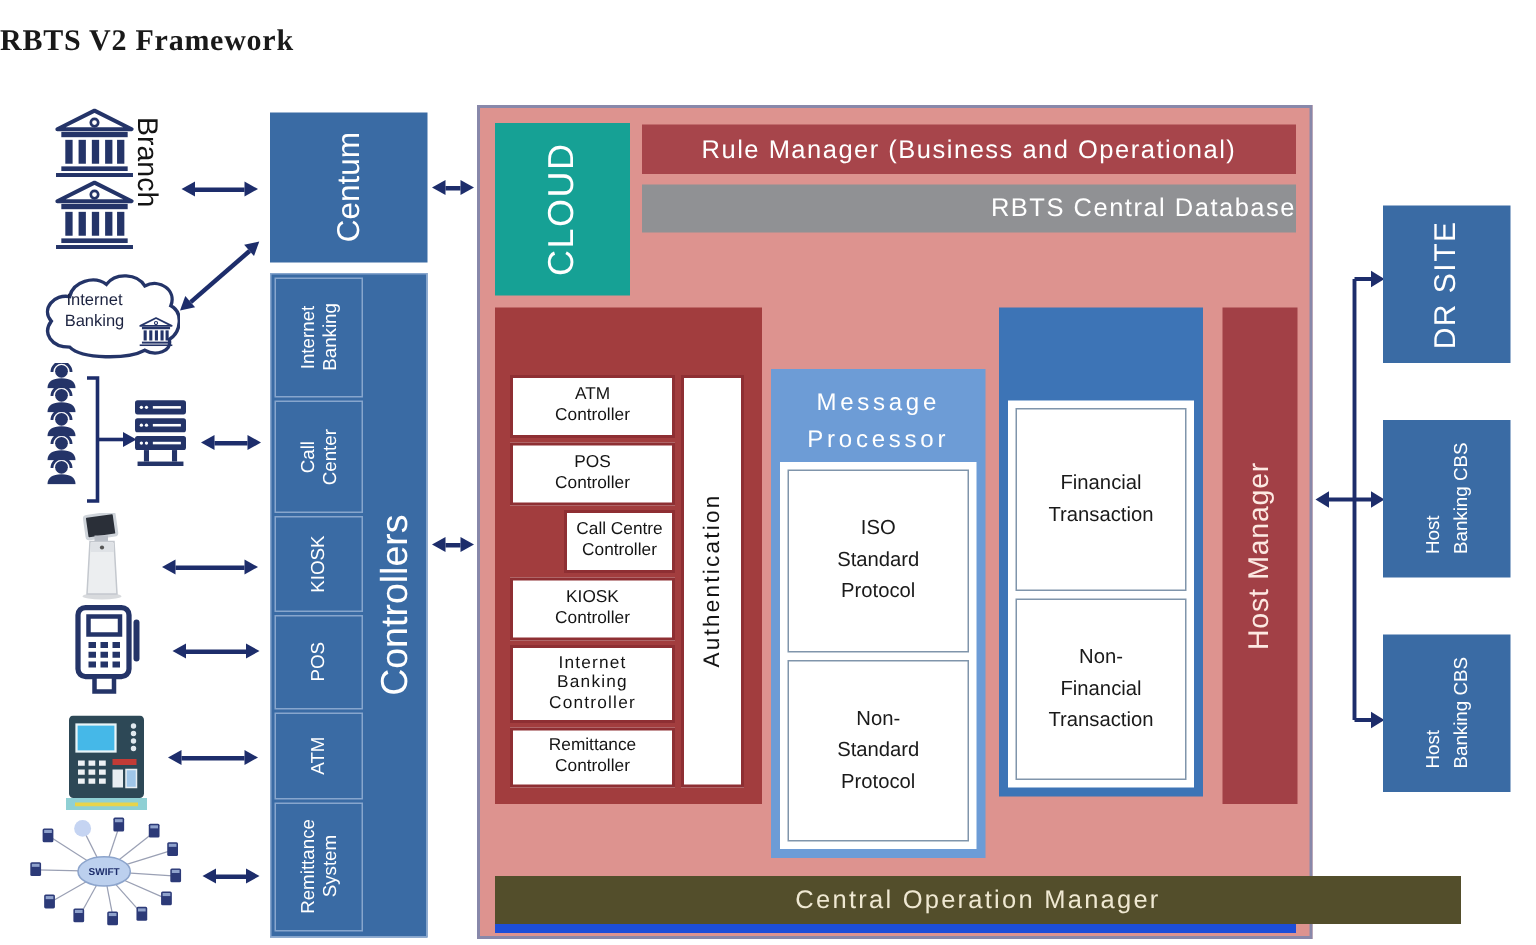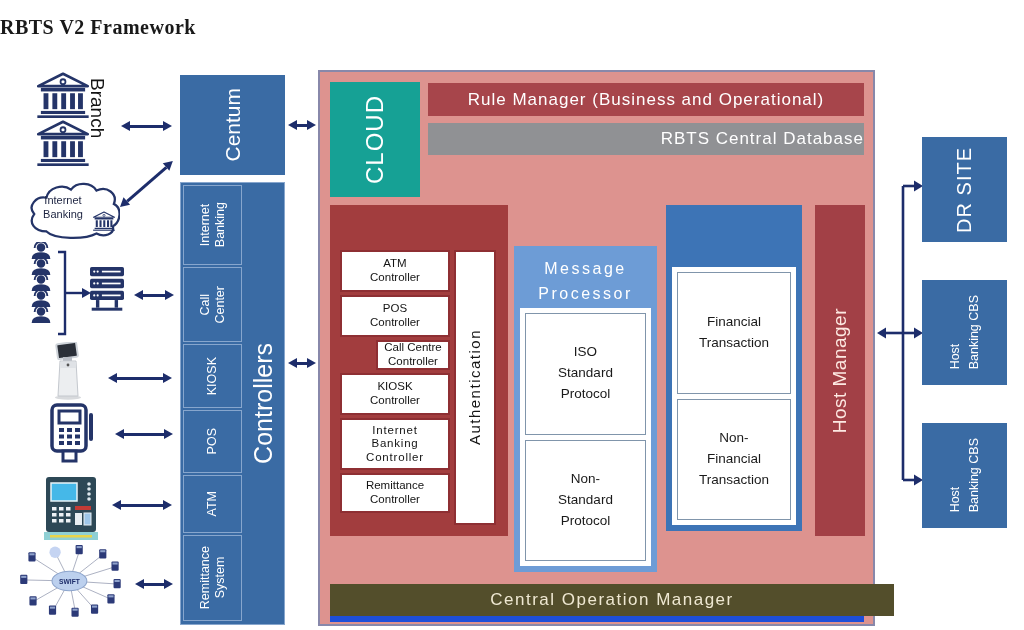--- a/index.html
+++ b/index.html
@@ -287,21 +287,21 @@
   <div class="abs bar gray flexc" style="left:428px;top:123px;width:436px;height:32px;">
       <span>RBTS Central Database</span>
     </div>
 
   <div class="abs cmred" style="left:330px;top:205px;width:178px;height:331px;">
     <div class="abs" style="left:10px;top:45px;width:110px;display:flex;flex-direction:column;gap:3px;">
       <div class="whitebox flexc pre" style="height:42px;box-sizing:border-box;">ATM
 Controller</div>
       <div class="whitebox flexc pre" style="height:42px;box-sizing:border-box;">POS
 Controller</div>
-      <div class="whitebox flexc pre" style="height:30px;box-sizing:border-box;margin-left:36px;">Call Centre
+      <div class="whitebox flexc pre" style="height:42px;box-sizing:border-box;margin-left:36px;">Call Centre
 Controller</div>
       <div class="whitebox flexc pre" style="height:42px;box-sizing:border-box;">KIOSK
 Controller</div>
       <div class="whitebox flexc pre" style="height:52px;box-sizing:border-box;letter-spacing:.8px;">Internet
 Banking
 Controller</div>
       <div class="whitebox flexc pre" style="height:40px;box-sizing:border-box;">Remittance
 Controller</div>
     </div>
     <div class="abs whitebox flexc" style="left:124px;top:45px;width:42px;height:275px;box-sizing:border-box;">
@@ -331,21 +331,21 @@
     </div>
   </div>
 
   <div class="abs hmred flexc" style="left:815px;top:205px;width:50px;height:331px;">
     <span class="vup" style="color:#fde9e2;font-size:19px;letter-spacing:.5px;">Host Manager</span>
   </div>
 
   <div class="abs bar ilred flexc" style="left:330px;top:546px;width:534px;height:32px;letter-spacing:2px;">
       <span>Integration Layer</span>
     </div>
-  <div class="abs bar olive flexc" style="left:330px;top:584px;width:564px;height:32px;letter-spacing:1.5px;">
+  <div class="abs bar olive flexc" style="left:330px;top:584px;width:644px;height:32px;letter-spacing:1.5px;">
       <span>Central Operation Manager</span>
     </div>
 
   <svg class="abs" style="left:875px;top:178px" width="50" height="310">
     <line x1="28" y1="8" x2="28" y2="302" stroke="#1d2d6b" stroke-width="2.6"></line>
     <line x1="28" y1="8" x2="39" y2="8" stroke="#1d2d6b" stroke-width="2.6"></line>
     <polygon points="39,2.5 48,8 39,13.5" fill="#1d2d6b"></polygon>
     <line x1="28" y1="302" x2="39" y2="302" stroke="#1d2d6b" stroke-width="2.6"></line>
     <polygon points="39,296.5 48,302 39,307.5" fill="#1d2d6b"></polygon>
     <line x1="10" y1="155" x2="39" y2="155" stroke="#1d2d6b" stroke-width="2.6"></line>

